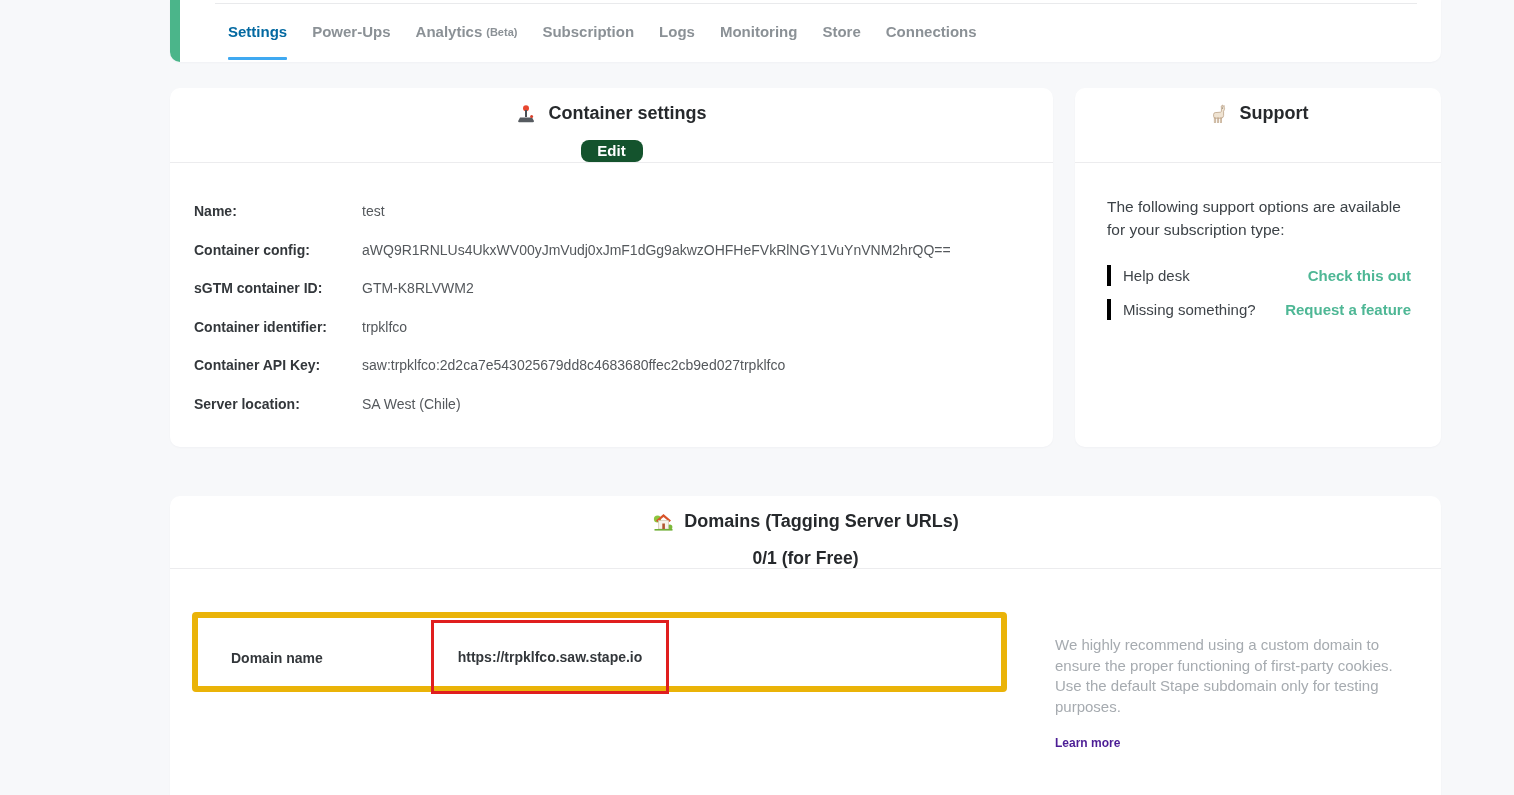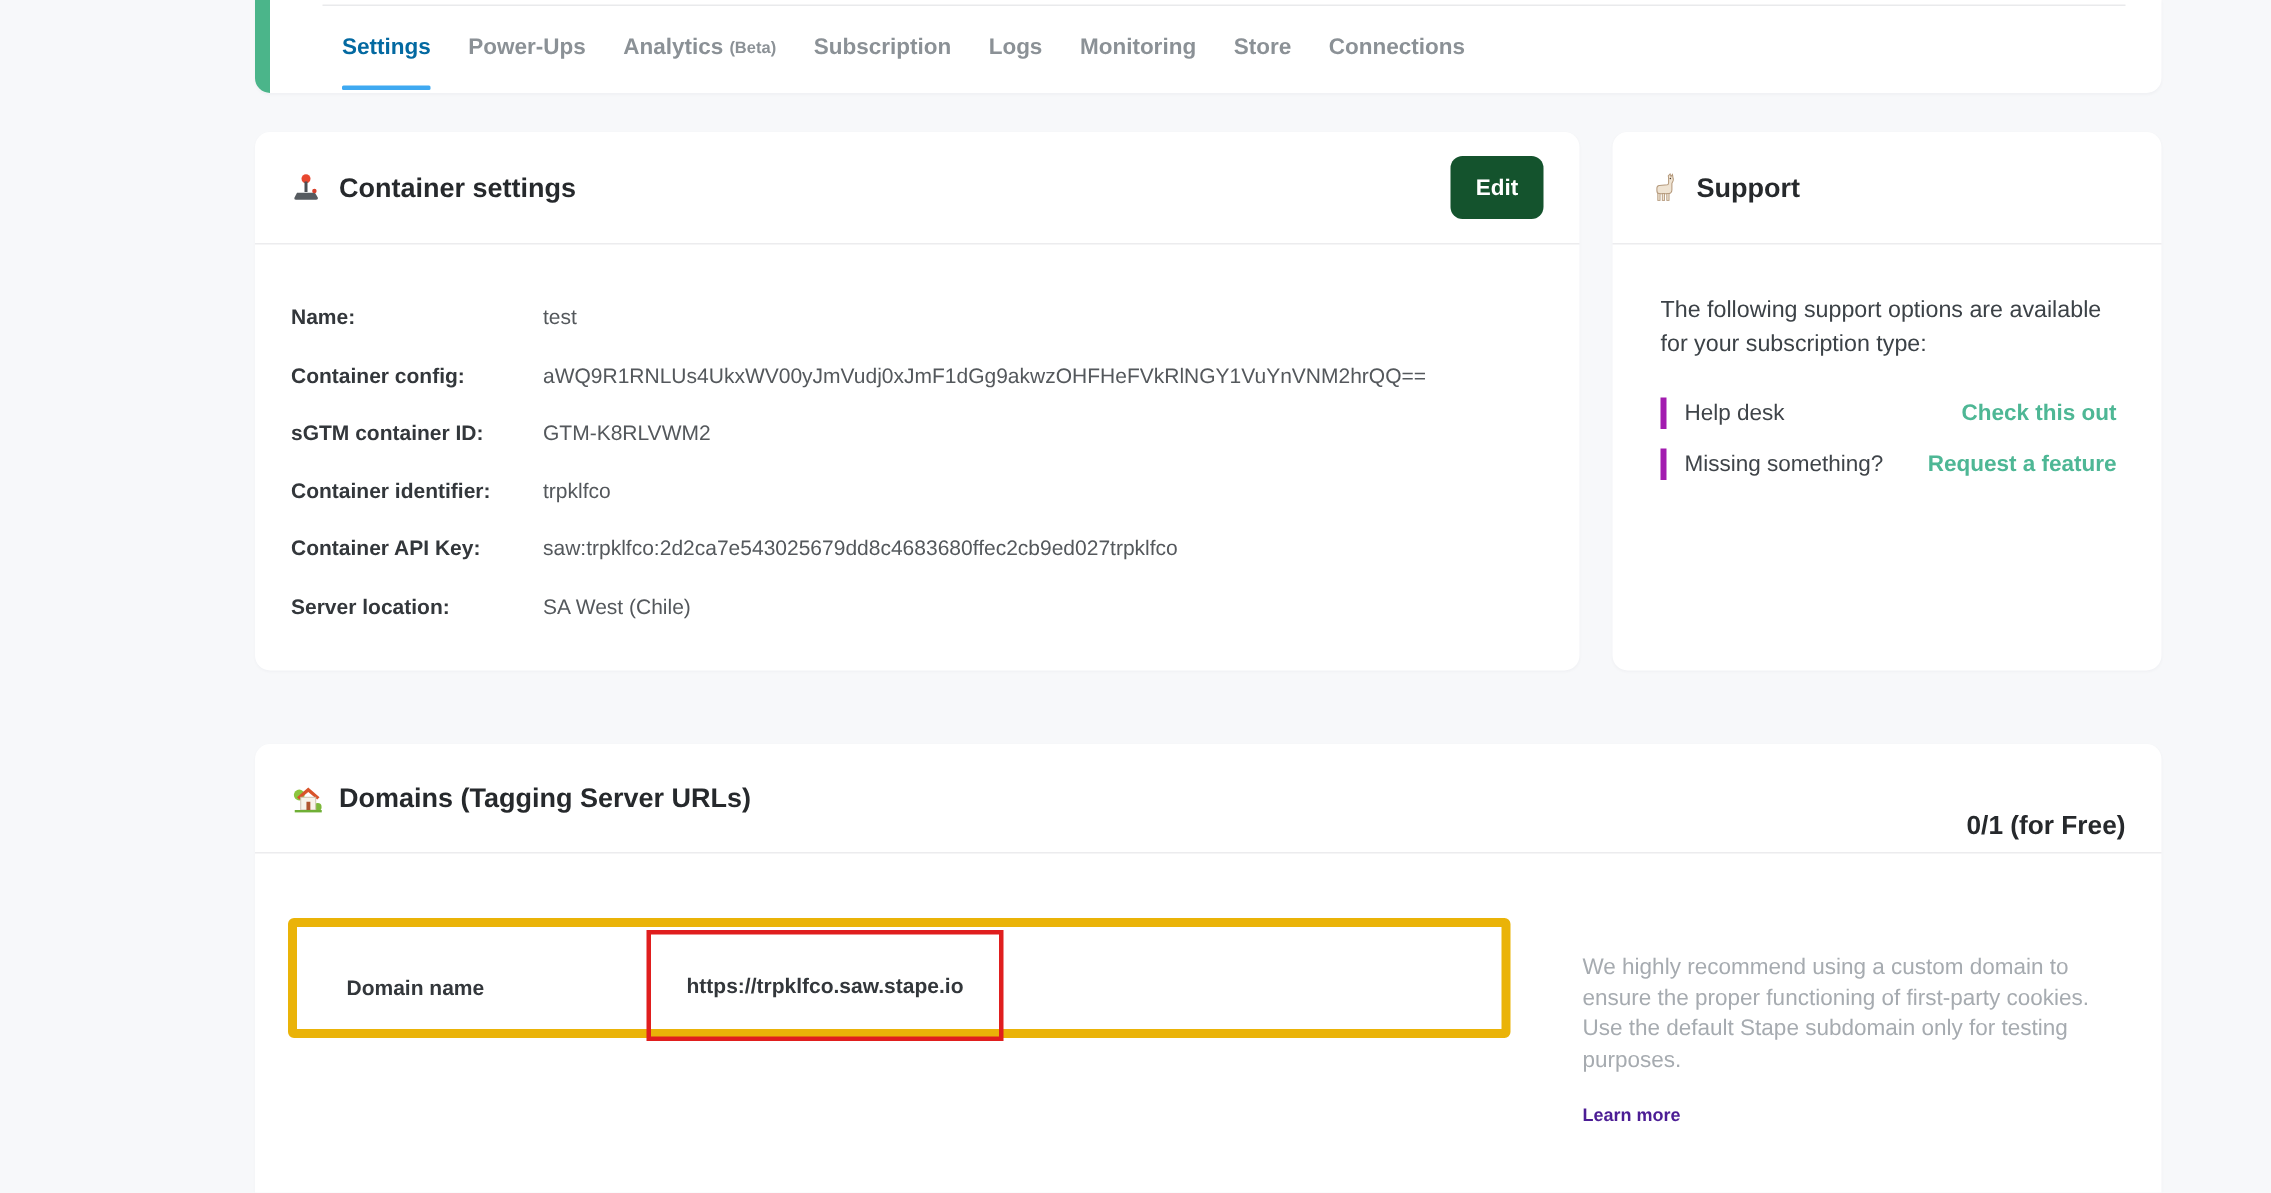--- a/index.html
+++ b/index.html
@@ -17,44 +17,44 @@
   .tabs-card { left:170px; top:0; width:1271px; height:62px; border-radius:0 0 10px 10px; }
   .green-bar { position:absolute; left:0; top:0; width:10px; height:62px; background:#4bb58a; border-radius:0 0 0 10px; }
   .tabs-top-line { position:absolute; left:45px; right:24px; top:3px; height:1px; background:#e9eaec; }
   .tabs { position:absolute; left:58px; top:0; height:62px; display:flex; align-items:center; gap:25px; }
   .tab { position:relative; height:62px; display:flex; align-items:center; font-size:15px; font-weight:bold; color:#8b9196; cursor:pointer; white-space:nowrap; }
   .tab .beta { font-size:11px; font-weight:bold; margin-left:4px; padding-top:2px; }
   .tab.active { color:#0369a1; }
   .tab.active::after { content:""; position:absolute; left:0; right:0; bottom:2px; height:3px; background:#3fa9f1; border-radius:1px; }
 
   
-  .card-header { height:75px; display:flex; align-items:center; justify-content:space-between; padding:0 24px; border-bottom:1px solid #ececee; }
+  .card-header { height:75px; display:flex; align-items:center; justify-content:space-between; padding:0 24px; border-bottom:1px solid #ececee;flex-direction:column; }
   .card-title { display:flex; align-items:center; gap:10px; font-size:18px; font-weight:bold; color:#26292c; }
   .card-title .emoji-icon { display:inline-flex; width:22px; height:22px; align-items:center; justify-content:center; }
 
   
   .container-card { left:170px; top:88px; width:883px; height:359px; }
   .edit-btn { width:62px; height:42px; background:#14532d; border:none; border-radius:8px; color:#fff; font-size:15px; font-weight:bold; font-family:inherit; cursor:pointer; }
   .fields { padding:40px 24px 0 24px; }
   .field-row { display:flex; align-items:baseline; margin-bottom:22.5px; font-size:14px; }
   .field-label { width:168px; flex:none; font-weight:bold; color:#33373b; }
   .field-value { color:#54585c; word-break:break-all; }
 
   
   .support-card { left:1075px; top:88px; width:366px; height:359px; }
   .support-body { padding:32px 30px 0 32px; }
   .support-intro { font-size:15.5px; line-height:23px; color:#3c4247; margin:0 0 24px 0; }
-  .support-row { display:flex; align-items:center; justify-content:space-between; border-left:4px solid #a21caf; padding-left:12px; margin-bottom:13px; min-height:21px; font-size:15px; }
+  .support-row { display:flex; align-items:center; justify-content:space-between; border-left:4px solid #000000; padding-left:12px; margin-bottom:13px; min-height:21px; font-size:15px; }
   .support-row .opt-label { color:#3f4449; }
   .support-row .opt-link { color:#4eb795; font-weight:bold; text-decoration:none; cursor:pointer; }
 
   
   .domains-card { left:170px; top:496px; width:1271px; height:310px; }
   .domains-card .card-header { height:73px; }
-  .quota { font-size:17.5px; font-weight:bold; color:#26292c;margin-top:37px; }
+  .quota { font-size:17.5px; font-weight:bold; color:#26292c; }
   .domains-body { position:relative; height:236px; }
   .domain-table { position:absolute; left:22px; top:43px; width:815px; height:80px; border:6px solid #eab308; border-radius:4px; background:#fff; }
   .domain-col-header { position:absolute; left:33px; top:0; height:80px; display:flex; align-items:center; font-size:14px; font-weight:bold; color:#33373b; }
   .highlight-box { position:absolute; left:233px; top:2px; width:238px; height:74px; border:3px solid #e01e1e; display:flex; align-items:center; justify-content:center; }
   .domain-value { font-size:14px; font-weight:bold; color:#33373b; }
   .right-col { position:absolute; left:885px; top:44px; width:362px; }
   .add-domain-btn { width:100%; height:45px; background:#41aaf0; border:none; border-radius:6px; color:#fff; font-size:15px; font-weight:bold; font-family:inherit; cursor:pointer; }
   .domain-note { margin:22px 0 0 0; font-size:15px; line-height:20.5px; color:#a6abb0; }
   .learn-more { display:inline-block; margin-top:19px; font-size:12px; font-weight:bold; color:#4c1d95; text-decoration:none; cursor:pointer; }
 </style>

